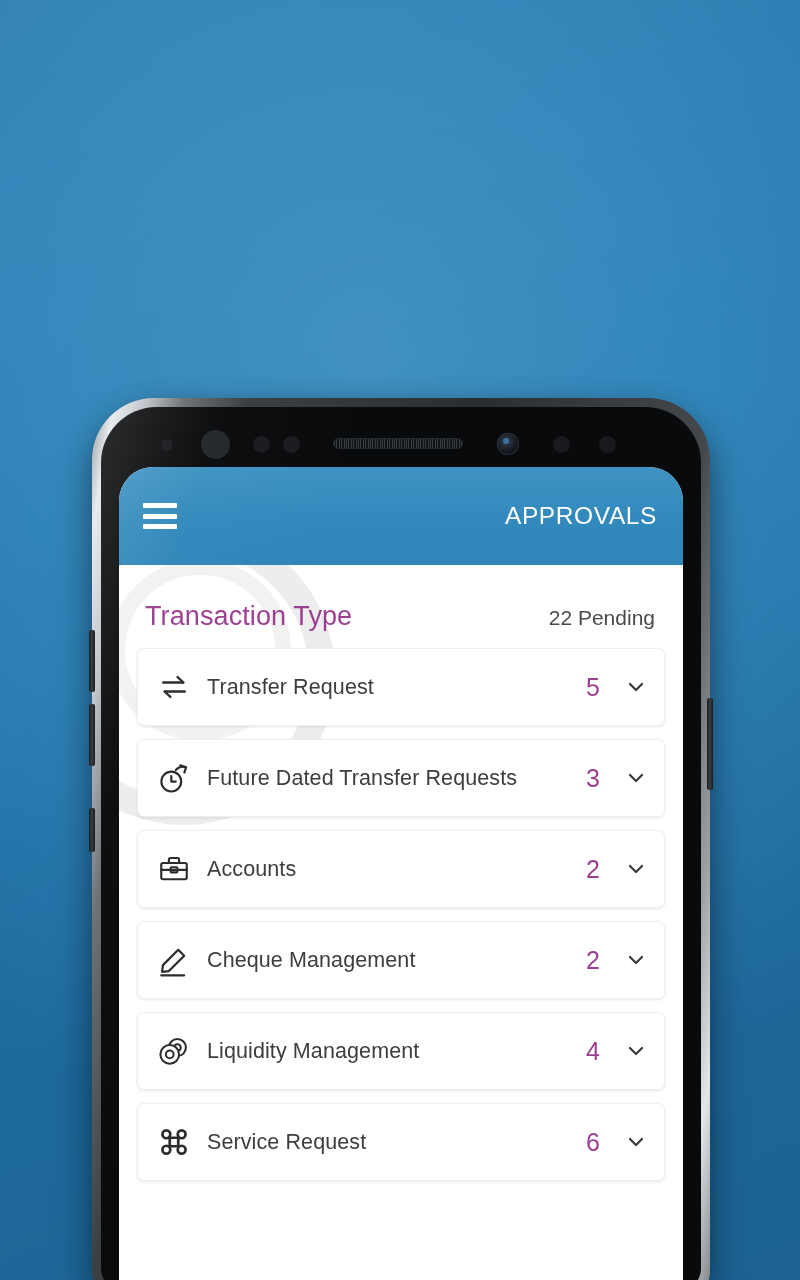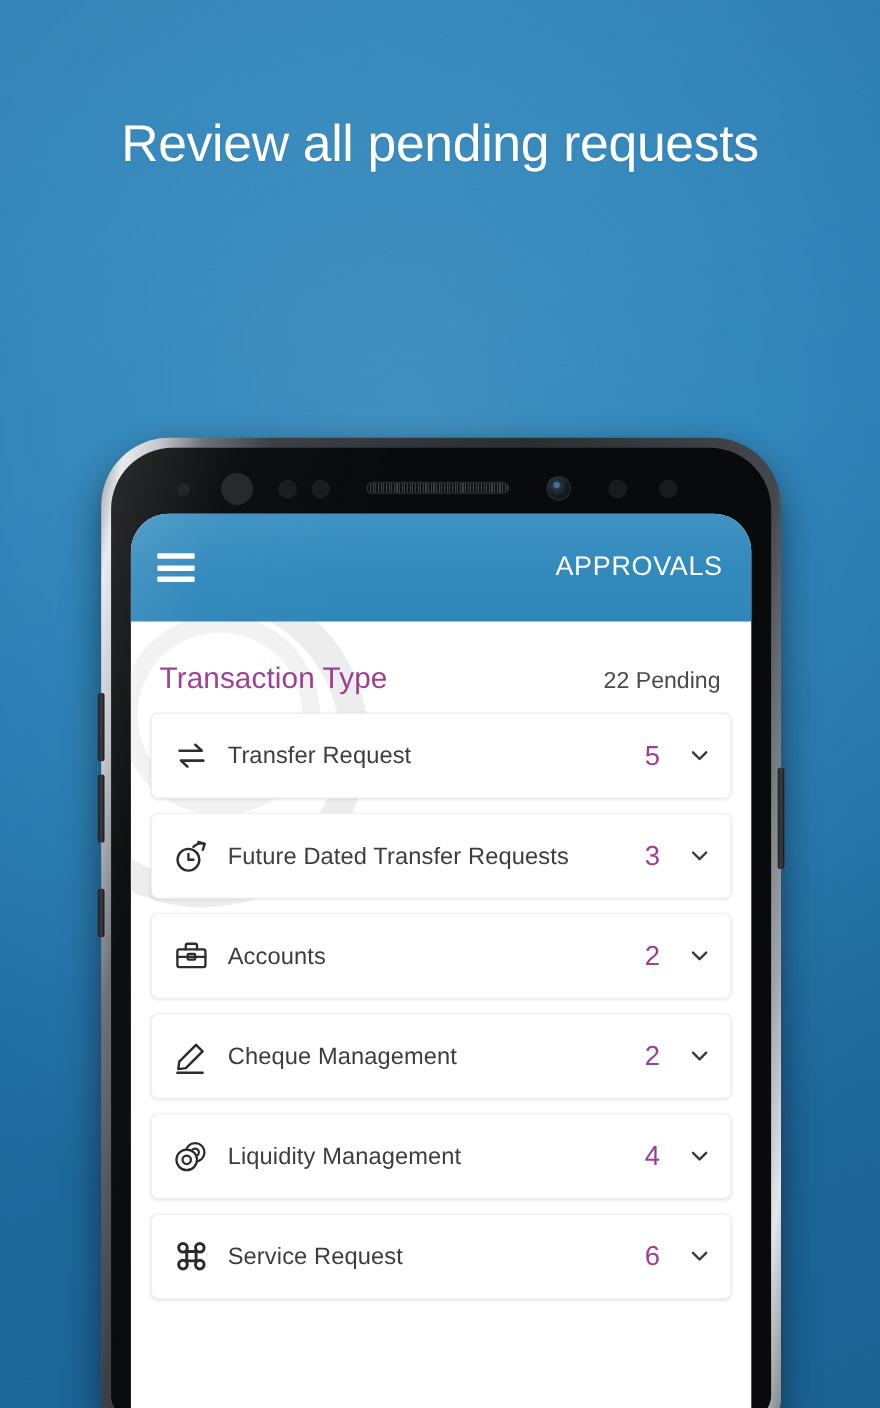--- a/index.html
+++ b/index.html
@@ -294,21 +294,20 @@
   .btn-vol-down { left: -3px; top: 306px;  width: 6px; height: 62px; }
   .btn-bix      { left: -3px; top: 410px;  width: 6px; height: 44px; }
   .btn-power    { right: -3px; top: 300px; width: 6px; height: 92px; }
 </style>
 </head>
 <body>
 
 <div id="promo-root">
 
   <div class="headline">
-    <span class="ln">Review all pending requests</span>
   </div>
 
   <div id="phone">
     <div class="phone-shadow"></div>
     <div class="phone-frame"></div>
 
     <div class="btn-side btn-vol-up"></div>
     <div class="btn-side btn-vol-down"></div>
     <div class="btn-side btn-bix"></div>
     <div class="btn-side btn-power"></div>

